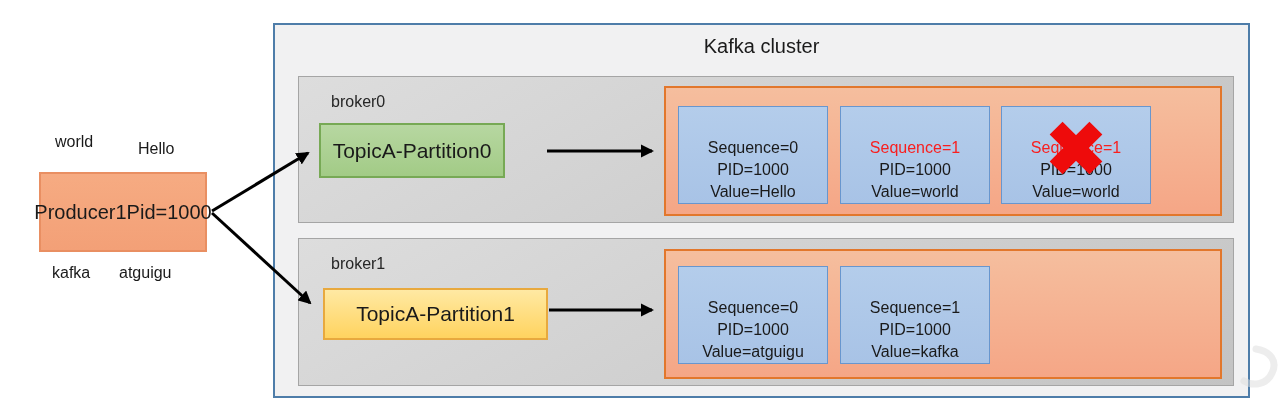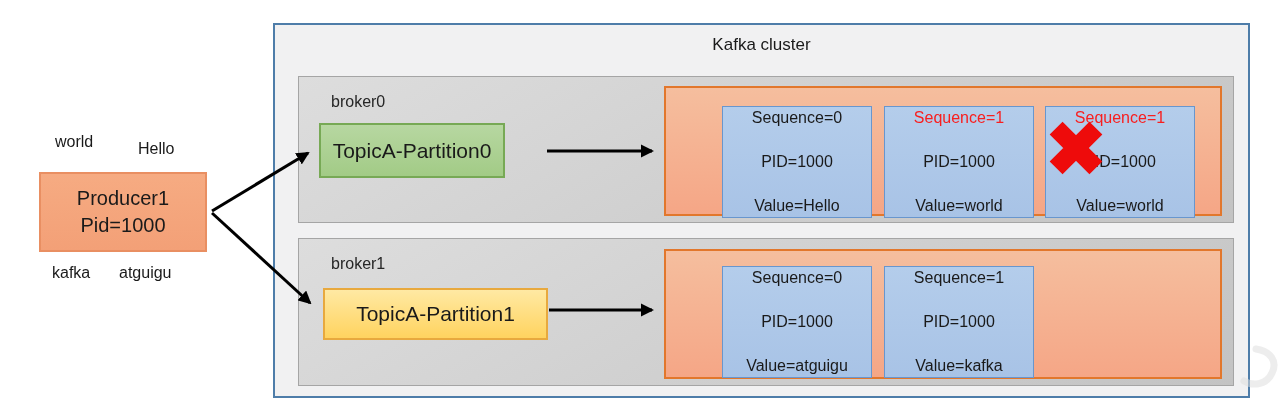--- a/index.html
+++ b/index.html
@@ -5,28 +5,28 @@
   html,body { margin:0; padding:0; background:#ffffff; }
   .canvas {
     position:relative; width:1288px; height:418px; background:#ffffff;
     font-family:"Liberation Sans", sans-serif; color:#1a1a1a; overflow:hidden;
   }
   .flabel { position:absolute; font-size:16px; white-space:nowrap; }
   .producer {
     position:absolute; left:39px; top:172px; width:168px; height:80px;
     background:linear-gradient(180deg,#F6AB82,#F3A077);
     border:2px solid #E98F62; box-sizing:border-box;
-    display:flex; flex-direction:column; align-items:center; justify-content:center;
+    display:flex; flex-direction:row; align-items:center; justify-content:center;
     font-size:20px; line-height:27px;
   }
   .cluster {
     position:absolute; left:273px; top:23px; width:977px; height:375px;
     background:#F1F1F2; border:2px solid #4E7DA9; box-sizing:border-box;
   }
-  .cluster-title { position:absolute; top:10px; left:0; width:100%; text-align:center; font-size:17px; }
+  .cluster-title { position:absolute; top:10px; left:0; width:100%; text-align:center; font-size:20px; }
   .broker {
     position:absolute; left:23px; width:936px;
     background:linear-gradient(150deg,#DDDDDD,#C3C3C3);
     border:1px solid #A5A5A5; box-sizing:border-box;
   }
   .broker0 { top:51px; height:147px; }
   .broker1 { top:213px; height:148px; }
   .broker-label { position:absolute; left:32px; top:16px; font-size:16px; color:#262626; }
   .partition {
     position:absolute; box-sizing:border-box; display:flex; align-items:center; justify-content:center;
@@ -41,25 +41,25 @@
     background:linear-gradient(180deg,#FFE9A3,#FFD35F); border:2px solid #E8A93E;
   }
   .store {
     position:absolute; left:365px; width:558px; height:130px;
     background:linear-gradient(180deg,#F5BE9E,#F5A686);
     border:2px solid #E2772C; box-sizing:border-box;
   }
   .store0 { top:9px; }
   .store1 { top:10px; }
   .record {
-    position:absolute; width:150px; height:112px;
+    position:absolute; width:150px; height:98px;
     background:linear-gradient(180deg,#B4CDEB,#A8C3E6);
     border:1px solid #6896CE; box-sizing:border-box;
-    display:flex; flex-direction:column; align-items:center; justify-content:space-between;
-    font-size:16px; line-height:22px; text-align:center;margin-left:44px;
+    display:flex; flex-direction:column; align-items:center; justify-content:flex-end;
+    font-size:16px; line-height:22px; text-align:center;
   }
   .rec-a { left:12px; } .rec-b { left:174px; } .rec-c { left:335px; }
   .rtop0 { top:18px; } .rtop1 { top:15px; }
   .red { color:#F91E1E; }
   .cross {
     position:absolute; left:335px; top:24px; width:150px; height:76px;
     text-align:center; font-size:74px; line-height:76px; font-weight:bold;
     color:#EE0B0B; pointer-events:none;
   }
   .arrows { position:absolute; left:0; top:0; width:1288px; height:418px; pointer-events:none; }

